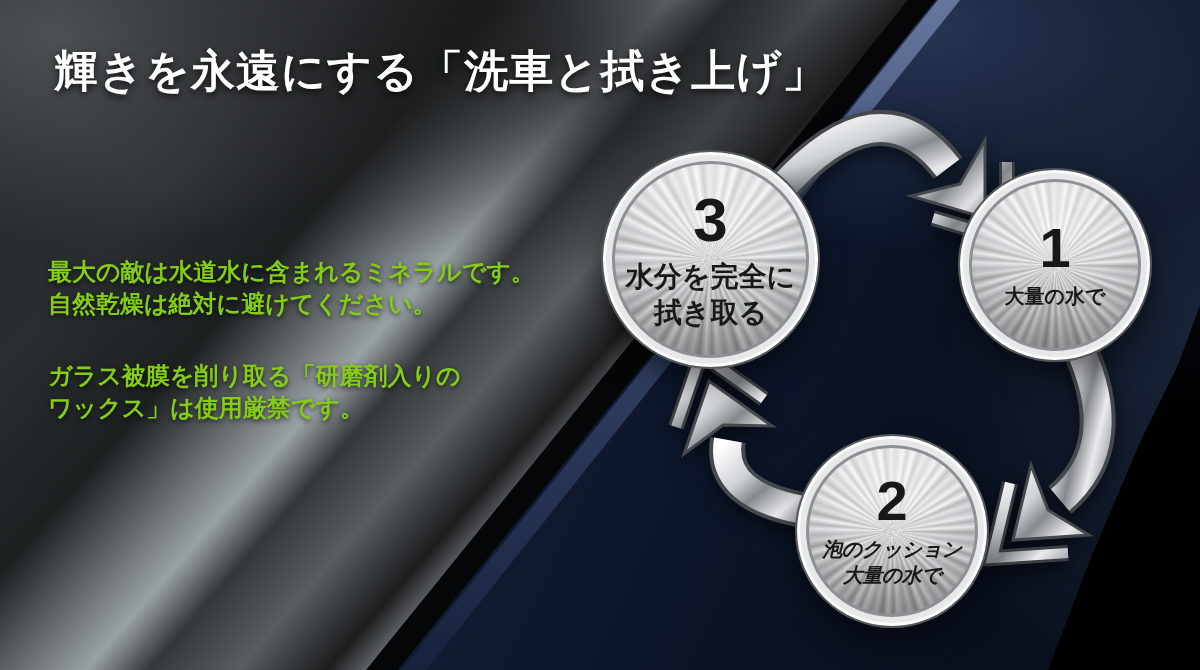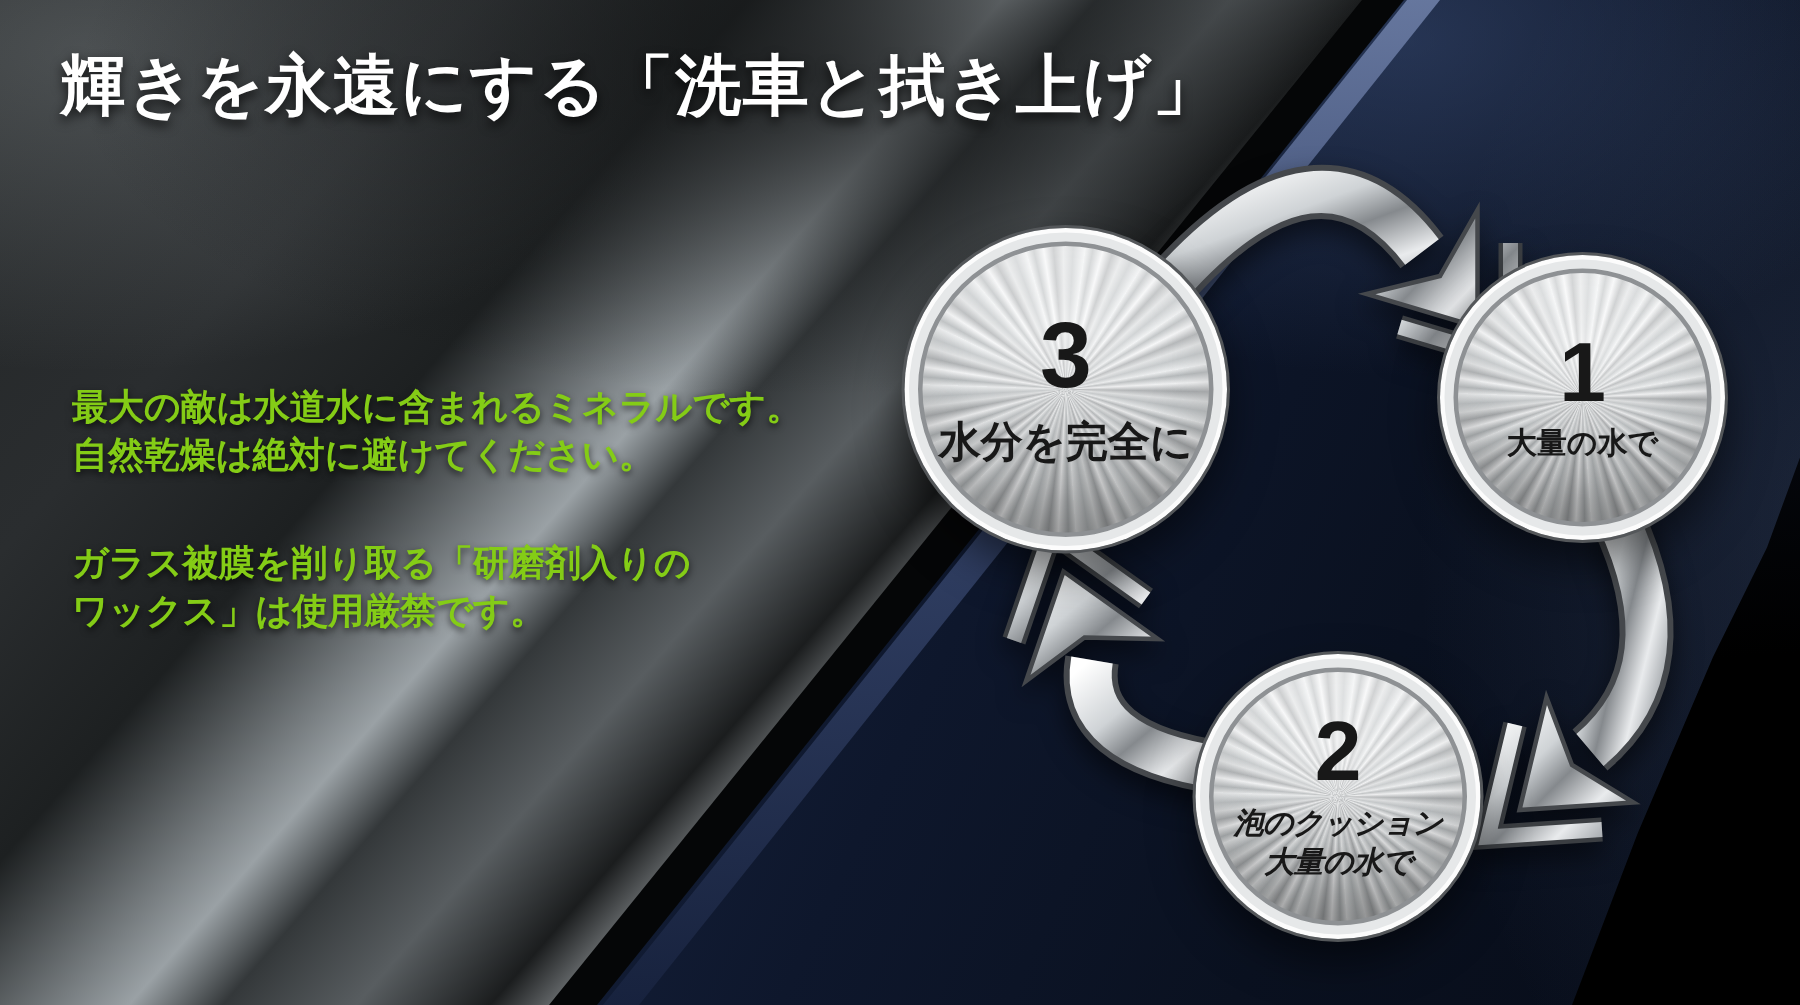--- a/index.html
+++ b/index.html
@@ -42,21 +42,21 @@
     clip-path:polygon(938px 0, 960px 0, 426px 670px, 402px 670px);
   }
   
   .bg-wheel{
     position:absolute;inset:0;
     background:radial-gradient(640px 520px at 100% 100%, #000 45%, #04060b 70%, #0a0f1c 100%);
     clip-path:polygon(1200px 305px, 1200px 670px, 1048px 670px, 1092px 555px, 1142px 438px, 1178px 365px);
   }
   
   .title{
-    position:absolute;left:38px;top:26px;margin:2px;z-index:4;
+    position:absolute;left:38px;top:26px;margin:16px;z-index:4;
     color:#fff;font-size:44px;font-weight:700;letter-spacing:1px;
     text-shadow:0 3px 7px rgba(0,0,0,.75);white-space:nowrap;
   }
   .note{
     position:absolute;left:48px;z-index:4;color:#84cc16;
     font-size:24px;font-weight:700;line-height:1.33;
     text-shadow:0 2px 5px rgba(0,0,0,.7);white-space:nowrap;
   }
   .note1{top:256px;}
   .note2{top:360px;}
@@ -154,20 +154,21 @@
       <path d="M204,359 L141,314 L116,387" stroke="#3b3e42" stroke-width="16" fill="none"></path>
       <path d="M204,359 L141,314 L116,387" stroke="url(#met)" stroke-width="10" fill="none"></path>
       <path d="M149,341 L212,386 L163,385 L124,414 Z" fill="url(#met)" stroke="#45484c" stroke-width="3"></path>
     </g>
   </svg>
 
   <div class="disc disc3">
     <div class="num">3</div>
     <div class="label">
       <div>水分を完全に</div>
+      <div>拭き取る</div>
     </div>
   </div>
 
   <div class="disc disc1">
     <div class="num">1</div>
     <div class="label">
       <div>大量の水で</div>
     </div>
   </div>
 

